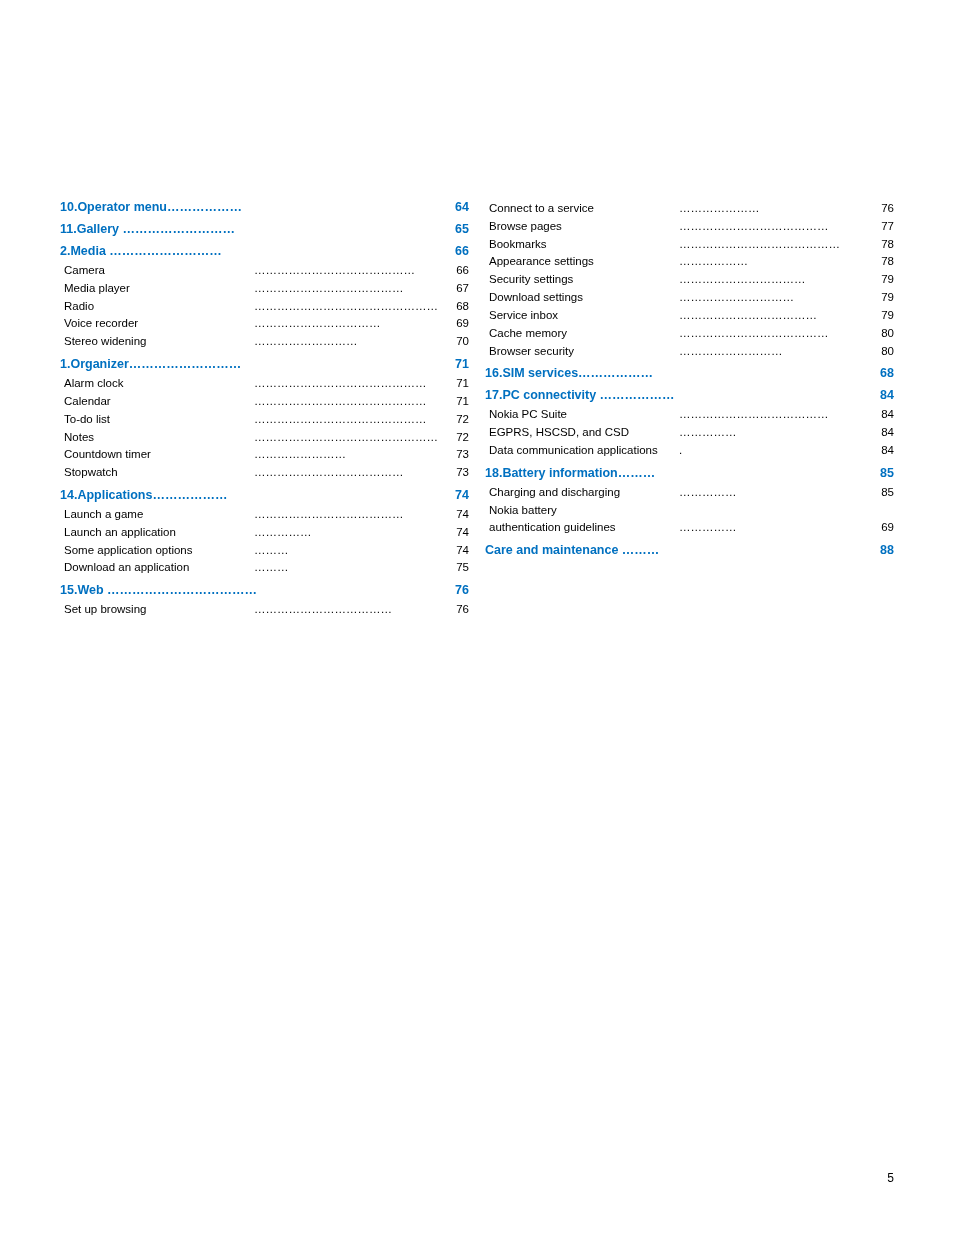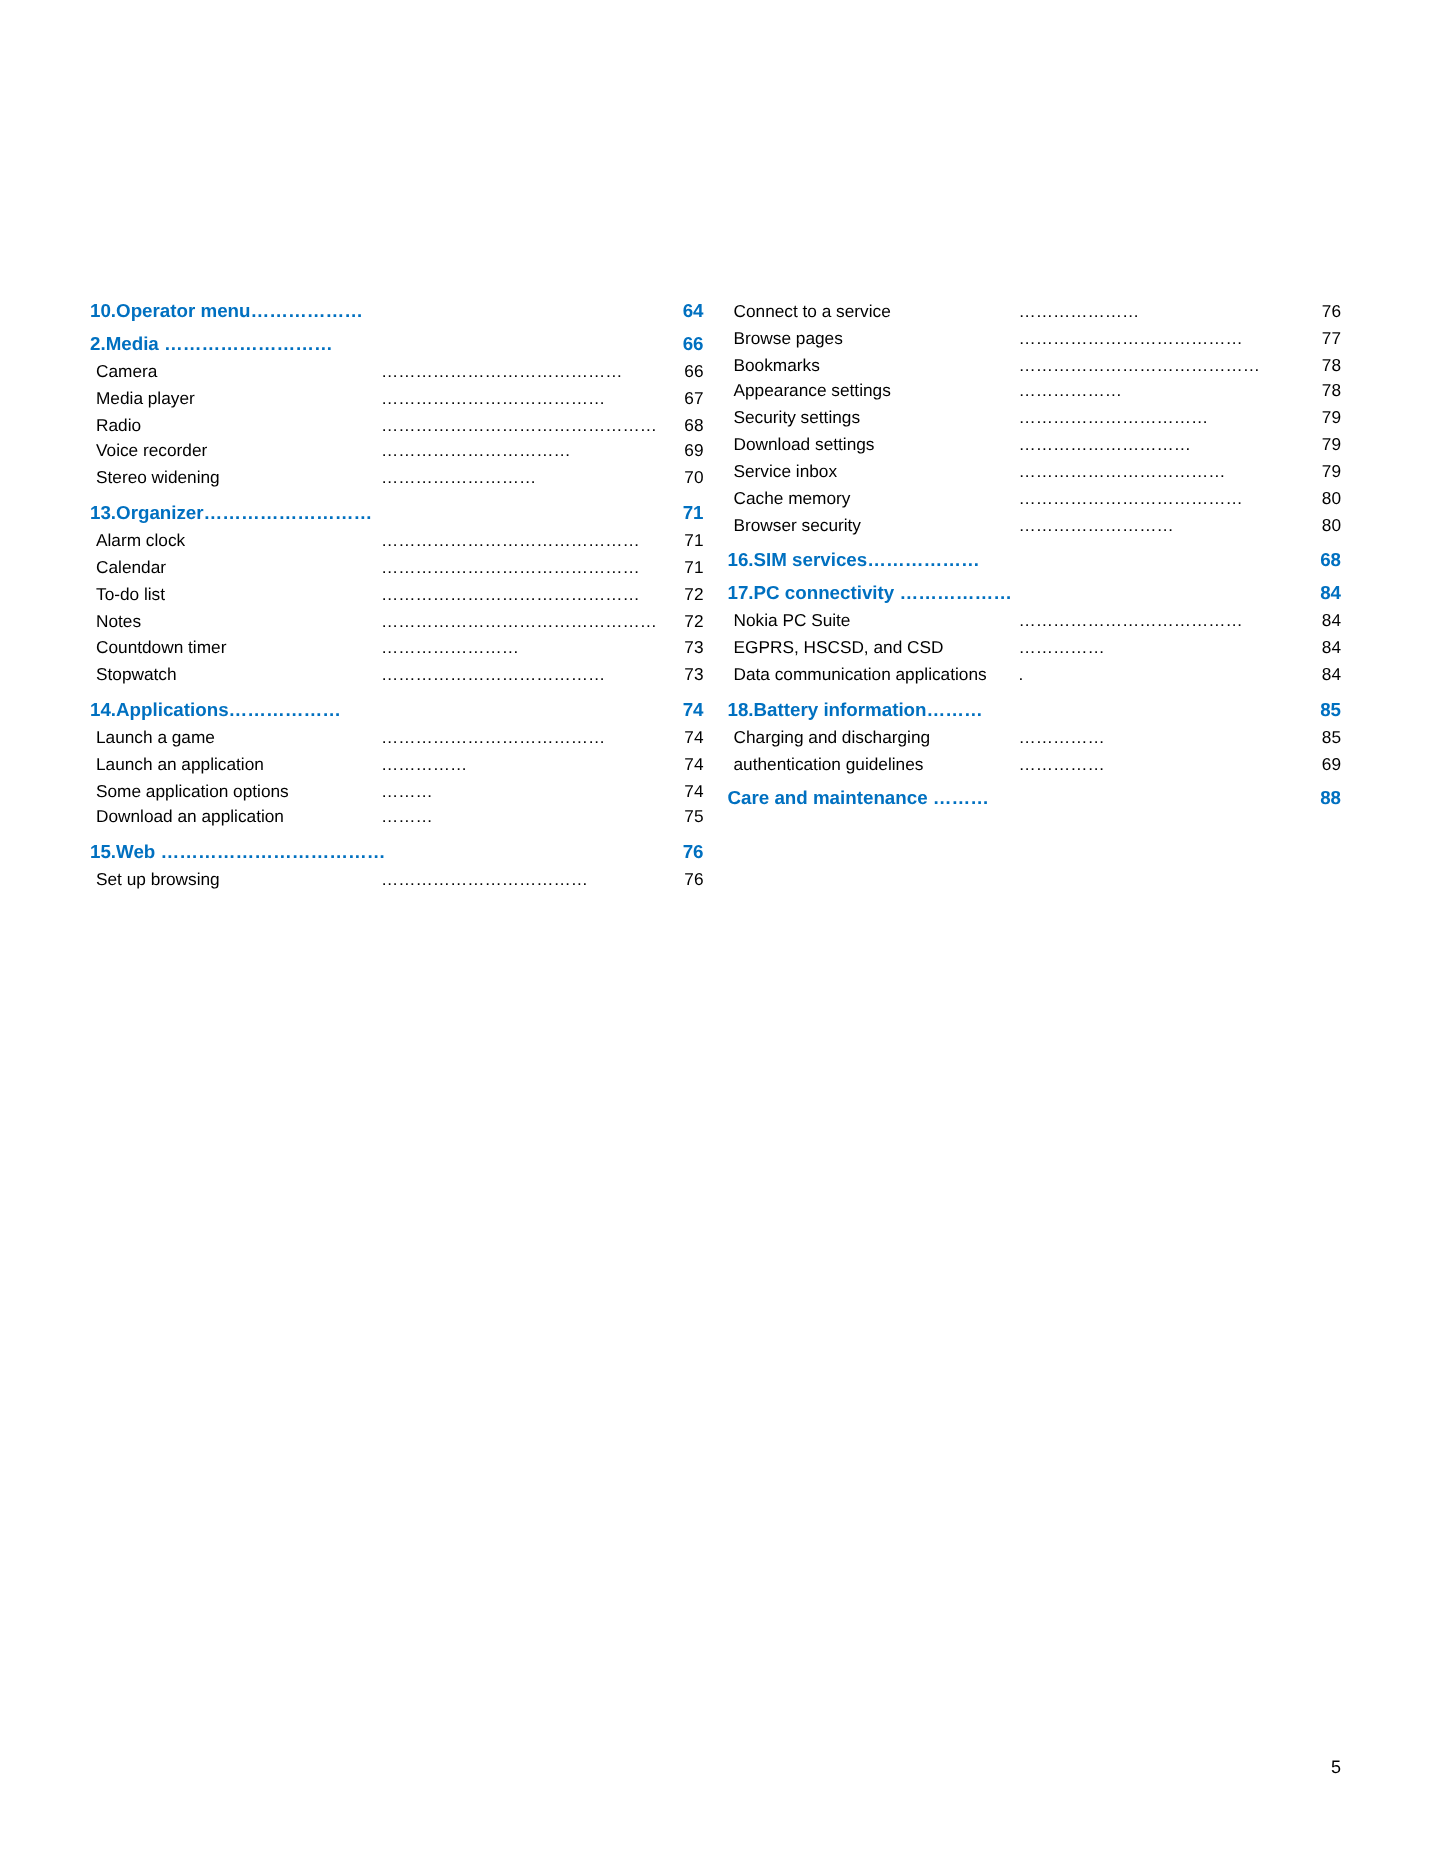--- a/index.html
+++ b/index.html
@@ -80,20 +80,26 @@
 
     <div class="toc-column" id="left-col">
     <div class="toc-section">
           <div class="toc-heading-line">
             <span class="toc-heading">10.Operator menu………………</span>
             <span class="toc-heading">64</span>
           </div>
         </div>
         <div class="toc-section">
           <div class="toc-heading-line">
+            <span class="toc-heading">11.Gallery ………………………</span>
+            <span class="toc-heading">65</span>
+          </div>
+        </div>
+        <div class="toc-section">
+          <div class="toc-heading-line">
             <span class="toc-heading">2.Media ………………………</span>
             <span class="toc-heading">66</span>
           </div>
           <div class="toc-item">
             <span class="item-label">Camera</span>
             <span class="item-dots">……………………………………</span>
             <span class="item-page">66</span>
           </div>
           <div class="toc-item">
             <span class="item-label">Media player</span>
@@ -111,21 +117,21 @@
             <span class="item-page">69</span>
           </div>
           <div class="toc-item">
             <span class="item-label">Stereo widening</span>
             <span class="item-dots">………………………</span>
             <span class="item-page">70</span>
           </div>
         </div>
         <div class="toc-section">
           <div class="toc-heading-line">
-            <span class="toc-heading">13.Organizer………………………</span>
+            <span class="toc-heading">1.Organizer………………………</span>
             <span class="toc-heading">71</span>
           </div>
           <div class="toc-item">
             <span class="item-label">Alarm clock</span>
             <span class="item-dots">………………………………………</span>
             <span class="item-page">71</span>
           </div>
           <div class="toc-item">
             <span class="item-label">Calendar</span>
             <span class="item-dots">………………………………………</span>
@@ -268,20 +274,25 @@
         </div>
         <div class="toc-section">
           <div class="toc-heading-line">
             <span class="toc-heading">18.Battery information………</span>
             <span class="toc-heading">85</span>
           </div>
           <div class="toc-item">
             <span class="item-label">Charging and discharging</span>
             <span class="item-dots">……………</span>
             <span class="item-page">85</span>
+          </div>
+          <div class="toc-item">
+            <span class="item-label">Nokia battery</span>
+            <span class="item-dots"></span>
+            <span class="item-page"></span>
           </div>
           <div class="toc-item">
             <span class="item-label">authentication guidelines</span>
             <span class="item-dots">……………</span>
             <span class="item-page">69</span>
           </div>
         </div>
         <div class="toc-section">
           <div class="toc-heading-line">
             <span class="toc-heading">Care and maintenance ………</span>

